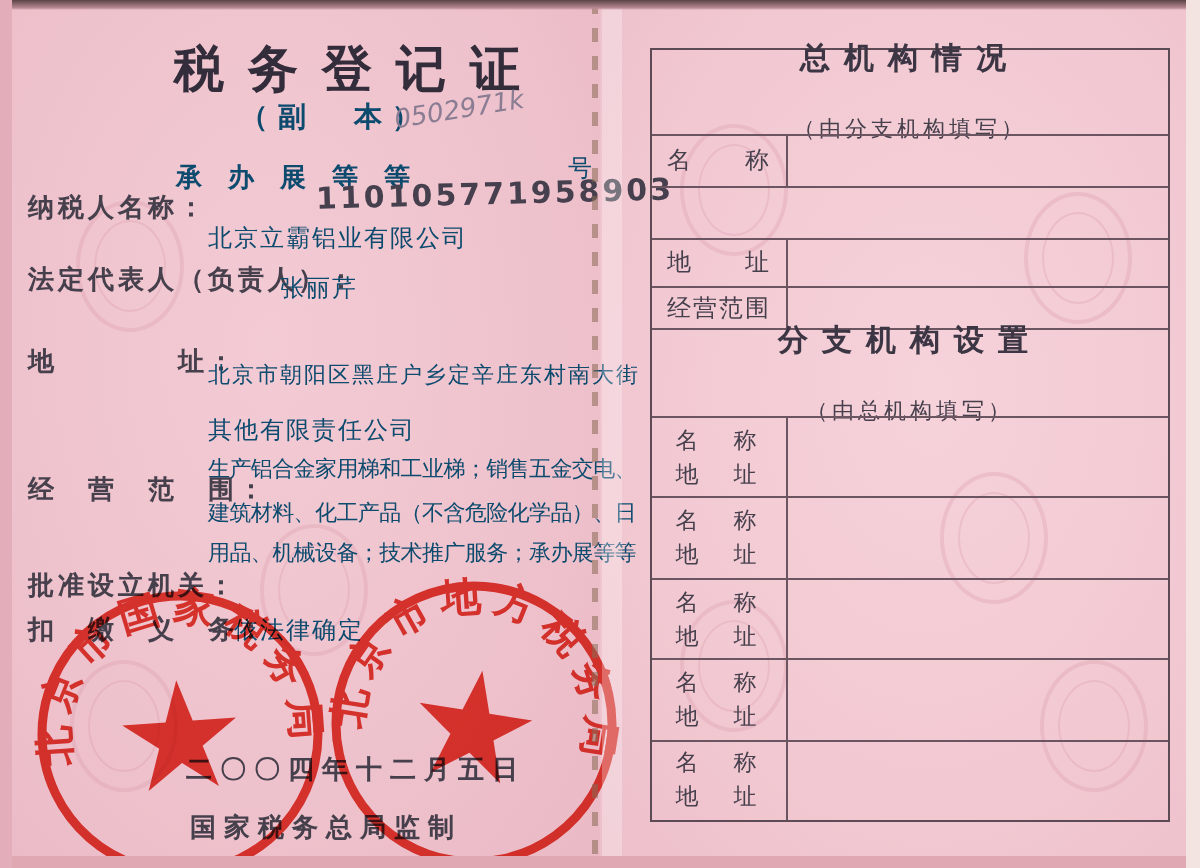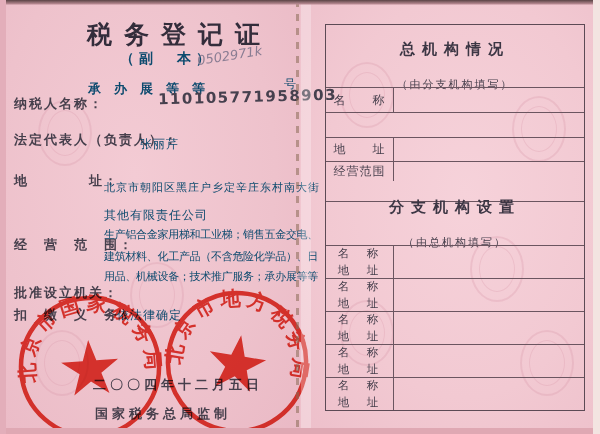--- a/index.html
+++ b/index.html
@@ -42,21 +42,21 @@
   .certnum { font-size:15px; font-weight:bold; letter-spacing:1.5px; color:#46404e;
              transform:rotate(-1.5deg); font-family:"DejaVu Sans",sans-serif; }
   .lbl { font-size:13px; letter-spacing:2px; font-weight:bold; color:#463f4c; }
   .val { font-size:12px; letter-spacing:1px; }
   .scope-line { font-size:11px; letter-spacing:-0.3px; }
 
   
   .table { position:absolute; left:325px; top:24px; width:260px; height:387px;
            border:1.5px solid #5c4a55; display:flex; flex-direction:column; }
   .t-header { height:42px; display:flex; flex-direction:column; align-items:center;
-              justify-content:center; gap:18px;margin-top:20px; }
+              justify-content:center; gap:18px; }
   .t-title { font-size:15px; font-weight:bold; letter-spacing:7px; color:#3c3644; }
   .t-note { font-size:11px; letter-spacing:2px; color:#463f4c; }
   .t-row { display:flex; border-top:1px solid #6b5560; }
   .t-row .t-label { width:68px; border-right:1px solid #6b5560; display:flex;
                     align-items:center; justify-content:center; font-size:12px;
                     letter-spacing:1px; color:#463f4c; }
   .t-row .t-value { flex:1; }
   .h26 { height:26px; } .h24 { height:24px; } .h21 { height:21px; } .h44 { height:44px; }
   .t-header2 { border-top:1px solid #6b5560; }
   .t-group { flex:1; display:flex; border-top:1px solid #6b5560; }
@@ -89,20 +89,21 @@
 
   <div class="txt title" style="left:62px;top:18px;width:235px;text-align:center;">税务登记证</div>
   <div class="txt subtitle" style="left:50px;top:50px;width:235px;text-align:center;">（副　本）</div>
   <div class="txt handwritten" style="left:197px;top:48px;">0502971k</div>
 
   <div class="txt certline" style="left:88px;top:80px;">承办展等等</div>
   <div class="txt certnum" style="left:158px;top:88px;">110105771958903</div>
   <div class="txt" style="left:284px;top:76px;font-size:12px;">号</div>
 
   <div class="txt lbl" style="left:14px;top:95px;">纳税人名称：</div>
+  <div class="txt val" style="left:104px;top:111px;">北京立霸铝业有限公司</div>
 
   <div class="txt lbl" style="left:14px;top:131px;">法定代表人（负责人）：</div>
   <div class="txt val" style="left:140px;top:136px;">张丽芹</div>
 
   <div class="txt lbl" style="left:14px;top:172px;">地　　　　址：</div>
   <div class="txt val" style="left:104px;top:180px;font-size:11px;">北京市朝阳区黑庄户乡定辛庄东村南大街</div>
 
   <div class="txt lbl" style="left:14px;top:236px;">经　营　范　围：</div>
 
   <div class="txt val" style="left:104px;top:207px;">其他有限责任公司</div>

